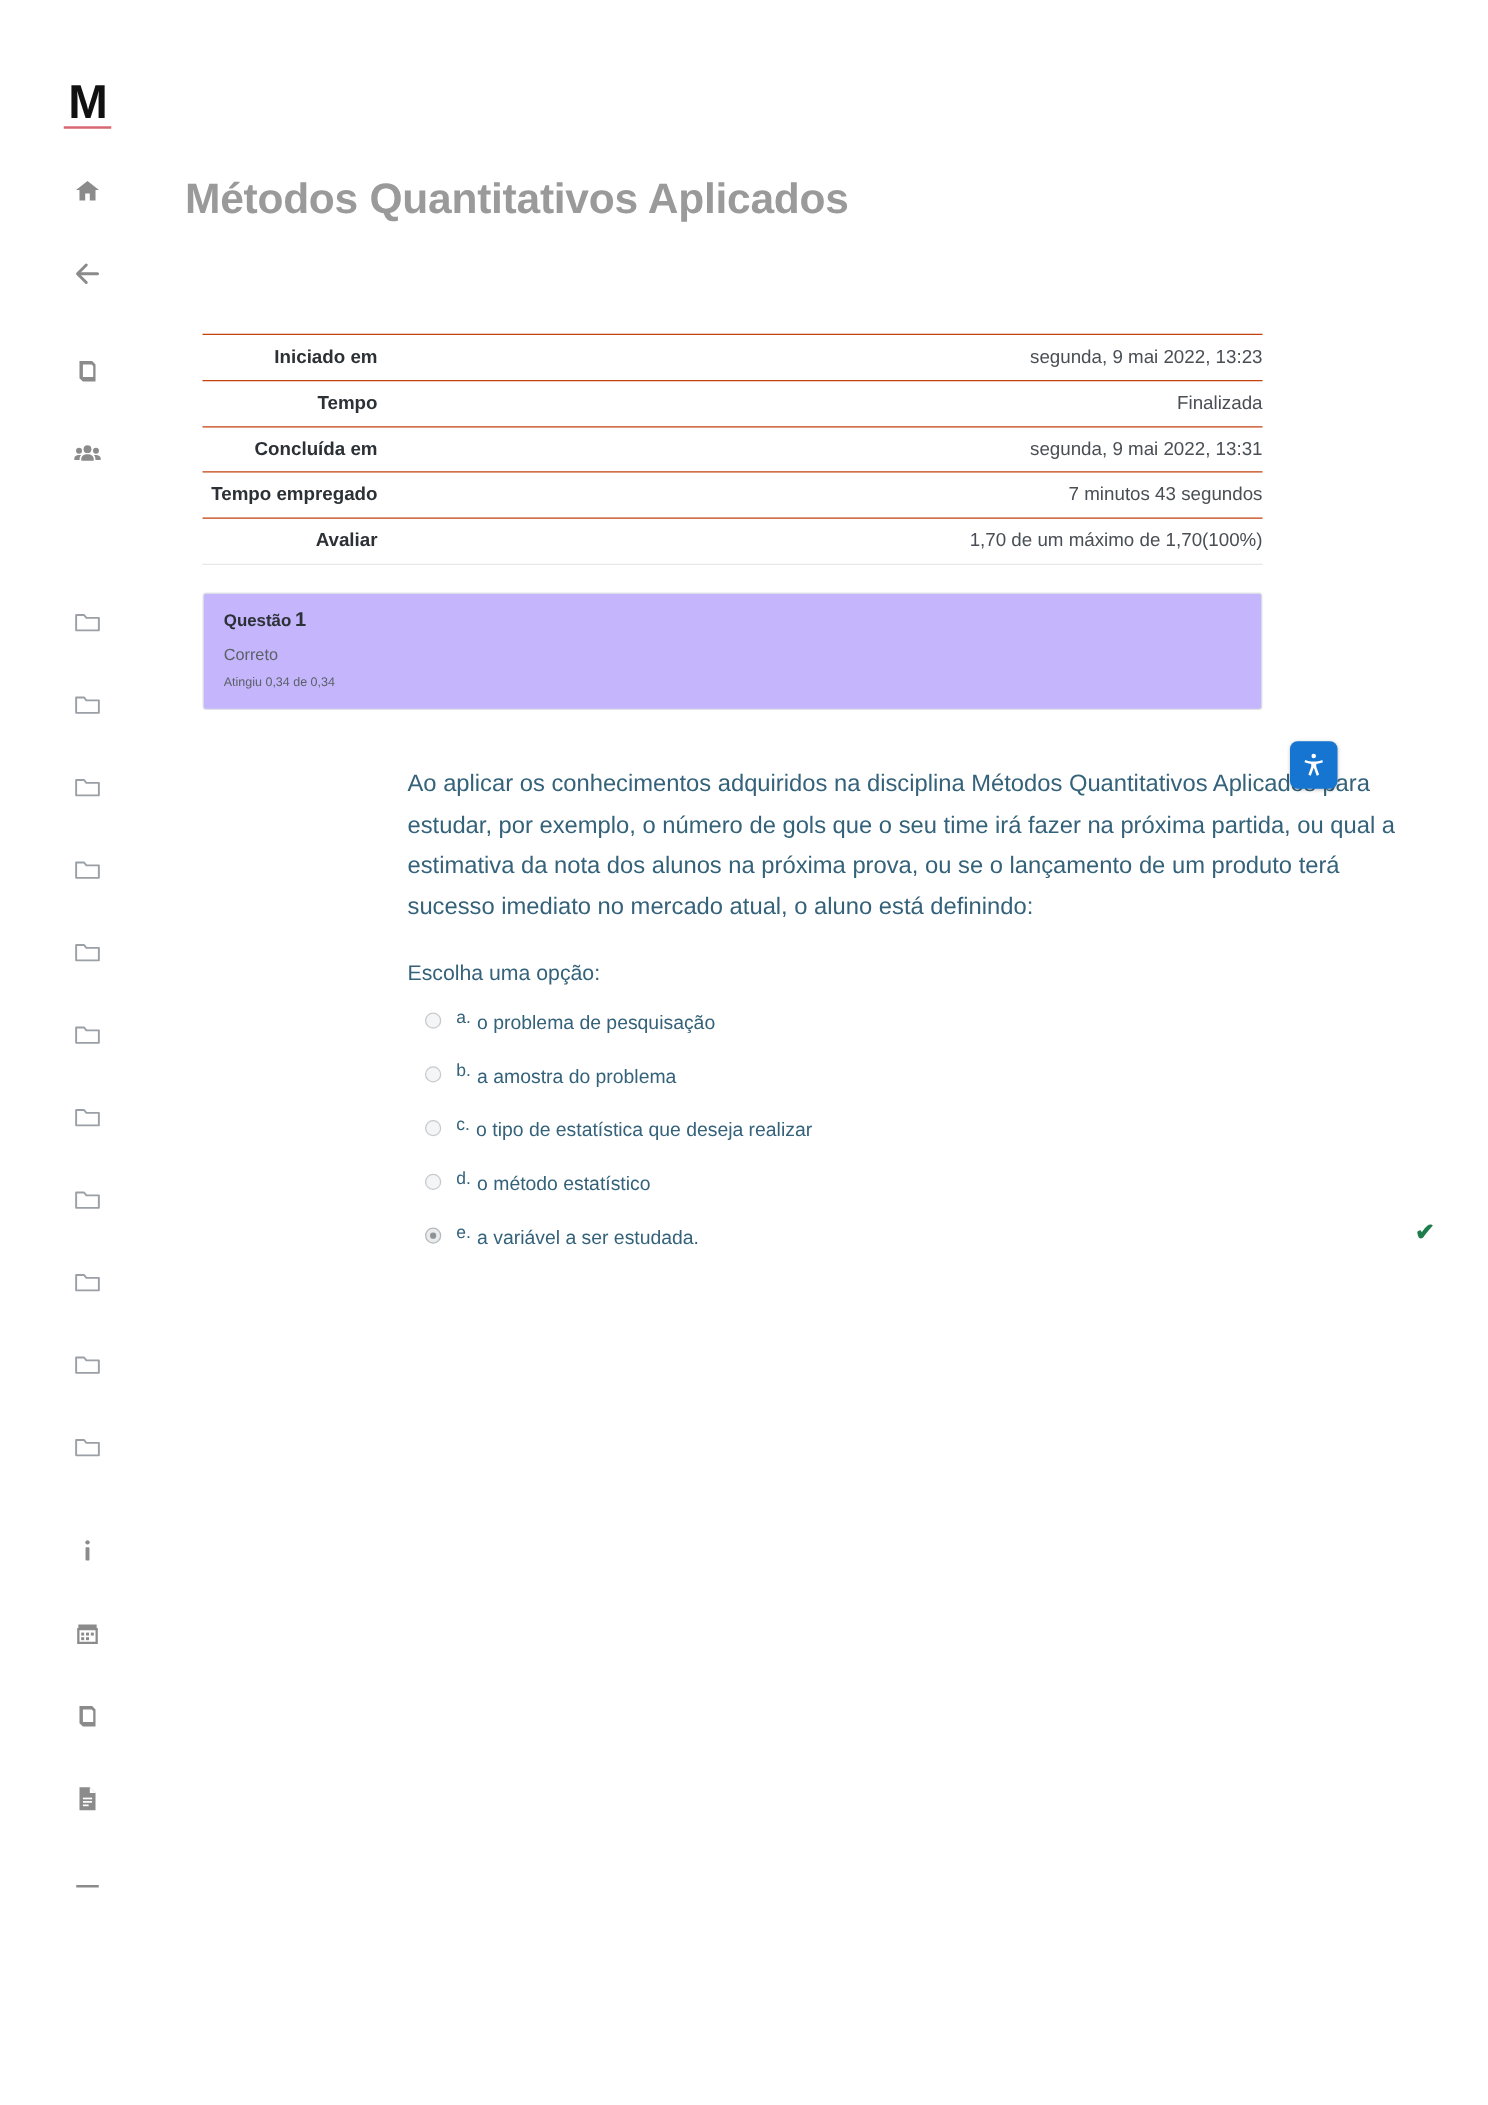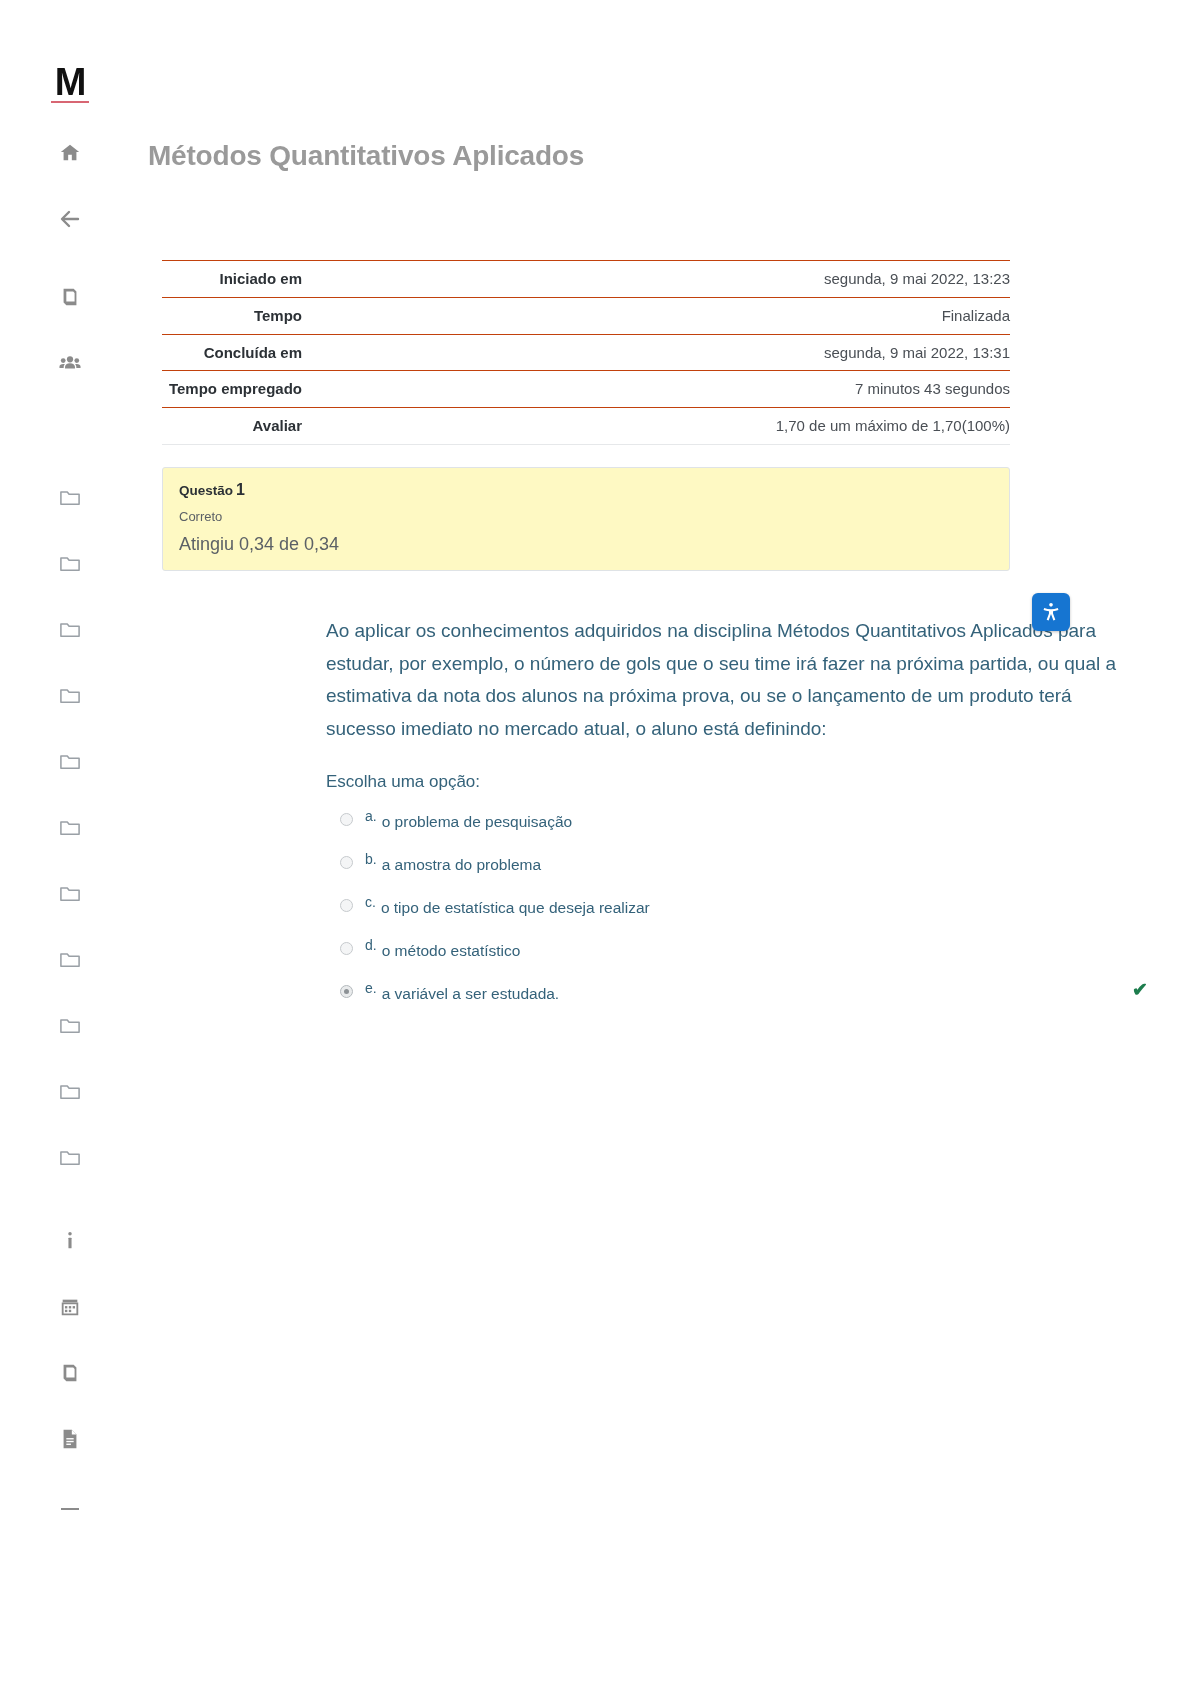--- a/index.html
+++ b/index.html
@@ -69,21 +69,21 @@
   
   .main {
     position: absolute;
     left: 140px;
     top: 0;
     width: 1050px;
     padding: 0 0 0 0;
   }
   .page-title {
     margin: 140px 0 0 8px;
-    font-size: 28px;
+    font-size: 34px;
     font-weight: 700;
     color: #9a9a9a;
     letter-spacing: -0.2px;
     line-height: 1.15;
   }
   .breadcrumb {
     margin: 18px 0 0 8px;
     max-width: 800px;
     font-size: 14.5px;
     color: #9aa0a6;
@@ -117,37 +117,37 @@
     vertical-align: top;
     line-height: 1.45;
   }
 
   
   .question-card {
     margin: 22px 0 0 22px;
     width: 848px;
     border: 1px solid #dfe3e6;
     border-radius: 3px;
-    background: #fef9c3;
+    background: #c4b5fd;
     padding: 13px 16px 15px 16px;
   }
   .q-head {
     font-size: 13.5px;
     font-weight: 700;
     color: #2c3136;
     margin-bottom: 10px;
   }
   .q-head .qnum { font-size: 16px; font-weight: 700; margin-left: 3px; }
   .q-state {
     font-size: 13px;
     color: #5c6166;
     margin-bottom: 10px;
   }
   .q-mark {
-    font-size: 18px;
+    font-size: 10px;
     color: #5c6166;
   }
 
   
   .q-body {
     margin: 44px 0 0 186px;
     width: 800px;
     color: #34627a;
   }
   .q-text {

